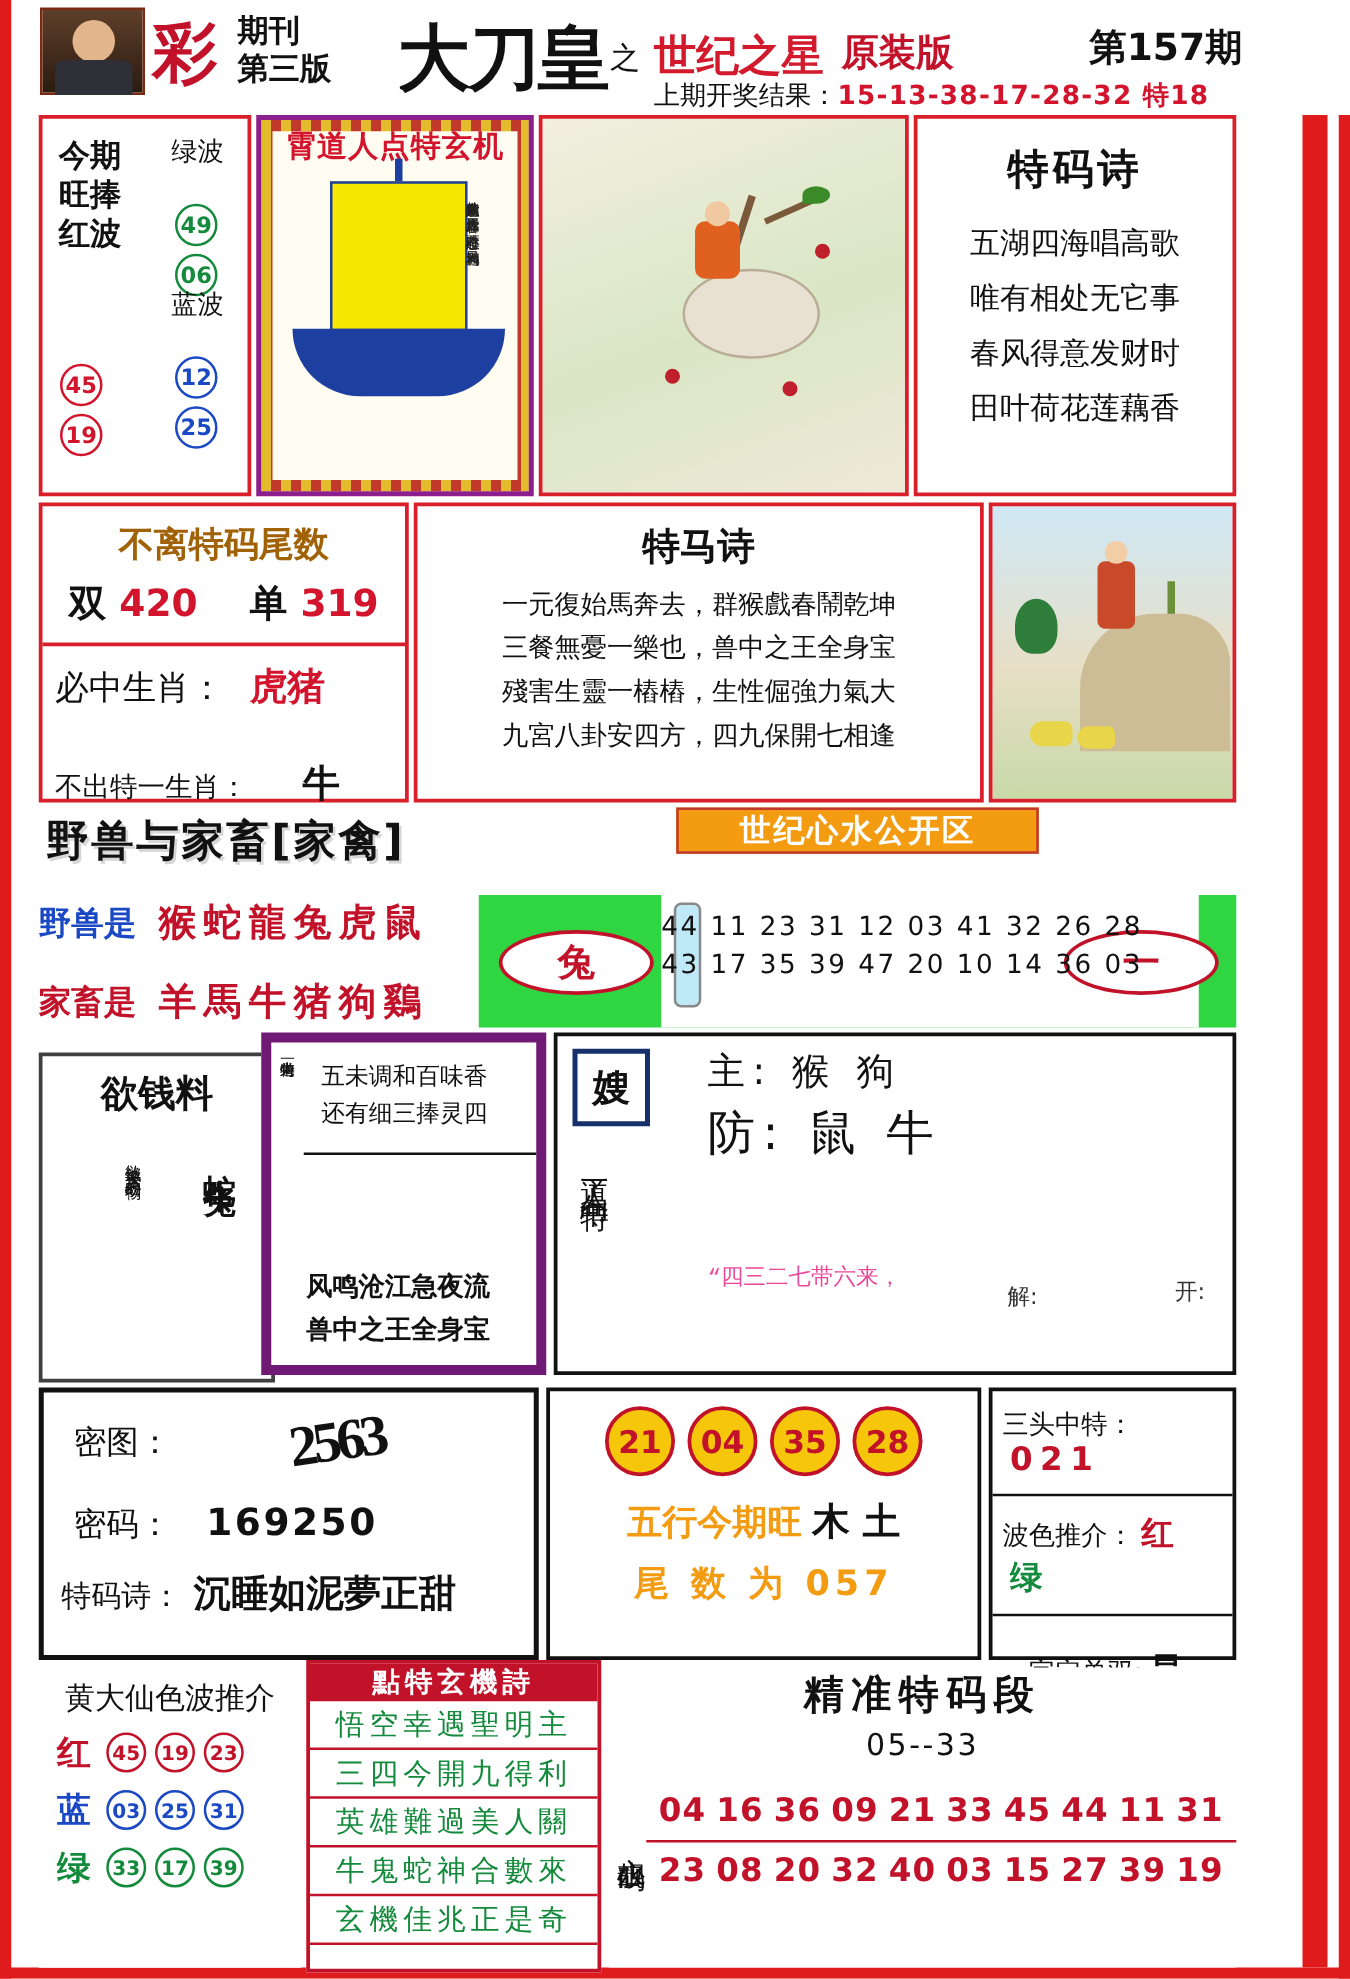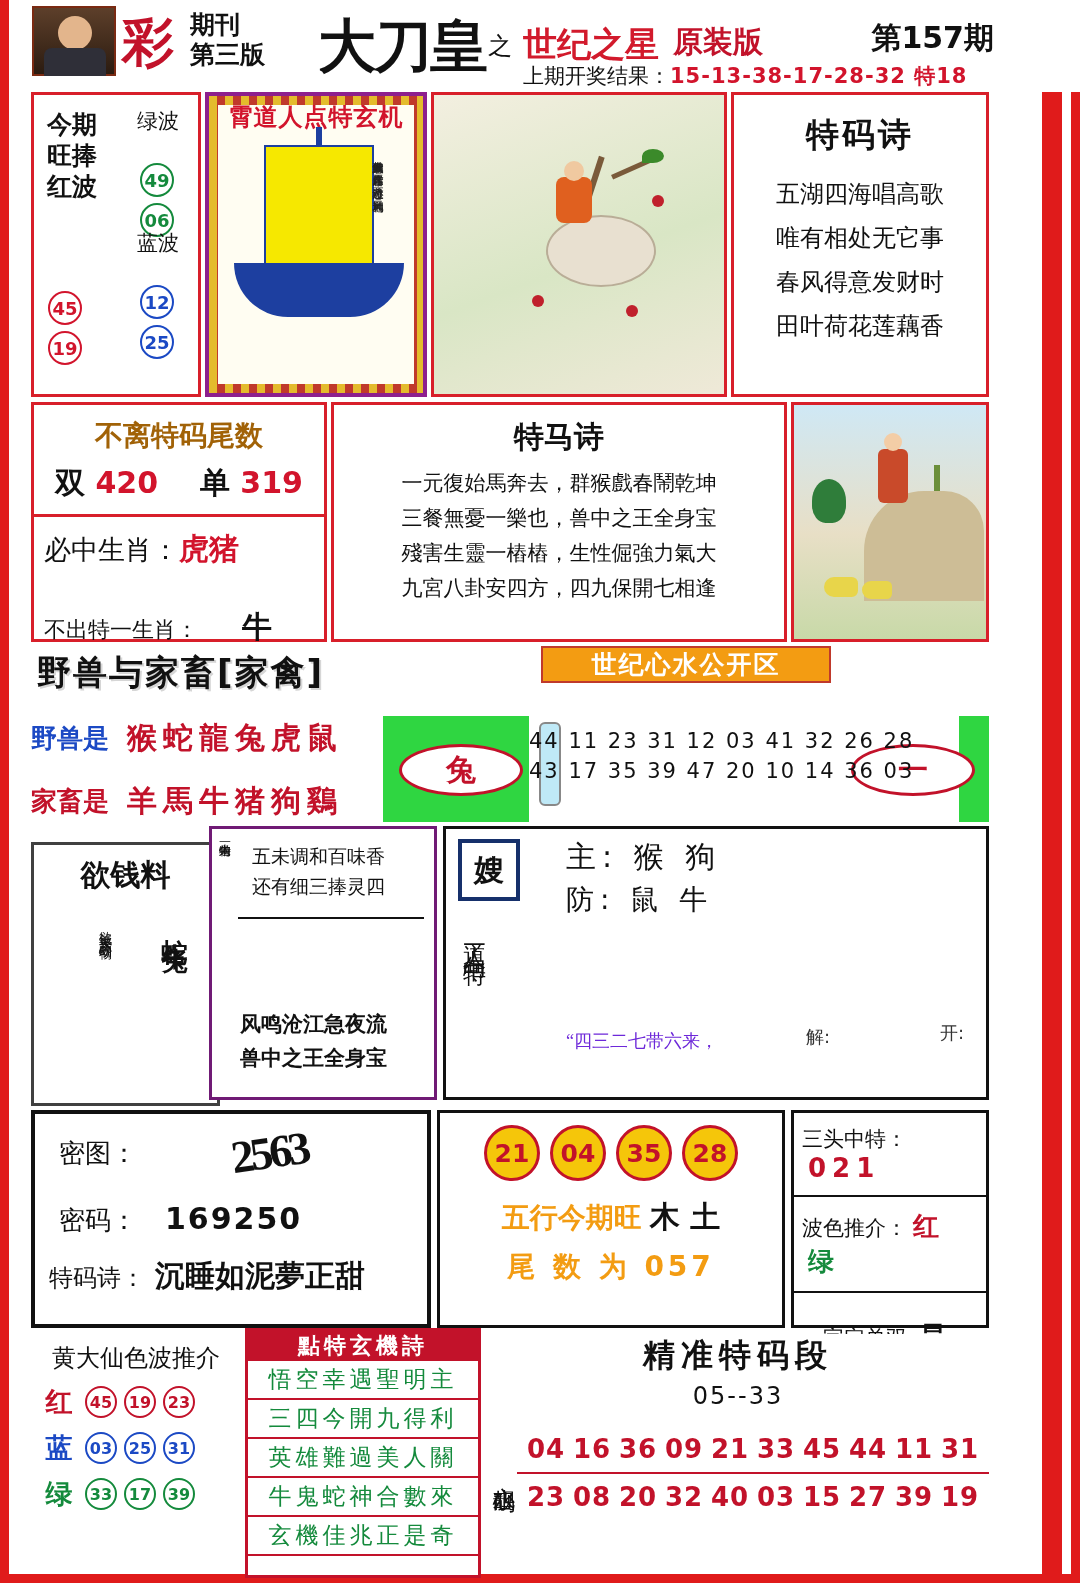--- a/index.html
+++ b/index.html
@@ -110,21 +110,21 @@
   
   .rstrip { position:absolute; right:9px; top:92px; width:20px; height:1482px; background:#e01b1b; }
 
   
   .boxE { left:22px; top:402px; width:296px; height:240px; border:3px solid #d81f2a; background:#fff; }
   .boxE .t1 { text-align:center; font-size:28px; font-weight:bold; color:#a16207; margin-top:12px; }
   .boxE .l2 { text-align:center; font-size:30px; color:#d2142c; margin-top:8px; font-weight:bold; }
   .boxE .l2 .k { color:#111; }
   .boxE .hr { height:3px; background:#d81f2a; margin:10px 0 0 0; }
   .boxE .l3 { font-size:27px; color:#111; margin-top:12px; padding-left:10px; }
-  .boxE .l3 b { color:#d2142c; font-size:30px; }
+  .boxE .l3 b { color:#d2142c; font-size:30px;margin-left:21px; }
   .boxE .l4 { font-size:22px; color:#111; margin-top:37px; padding-left:10px; }
   .boxE .l4 .n { font-size:30px; font-weight:bold; color:#111; margin-left:44px; }
 
   .boxF { left:322px; top:402px; width:456px; height:240px; border:3px solid #d81f2a; background:#fff; }
   .boxF .ftitle { text-align:center; font-size:30px; font-weight:bold; color:#111; margin-top:12px; }
   .boxF .lines { margin-top:8px; font-size:21px; line-height:35px; color:#111; text-align:center; }
 
   .boxG { left:782px; top:402px; width:198px; height:240px; border:3px solid #d81f2a;
     background:linear-gradient(#cfe8f5,#e8dfc6 55%,#c8d9a8); overflow:hidden; }
   .boxG .mount { position:absolute; left:70px; top:86px; width:120px; height:110px; background:#cdbd96; border-radius:60px 40px 0 0; }
@@ -159,35 +159,35 @@
   .greenbar .therm { position:absolute; left:10px; top:6px; width:22px; height:84px; background:#bfe9f7; border:2px solid #888; border-radius:6px;}
 
   
   .boxI { left:22px; top:842px; width:189px; height:264px; border:3px solid #404040; background:#fff; }
   .boxI .yq { font-size:30px; font-weight:bold; color:#111; text-align:center; margin-top:10px; }
   .boxI .vert { position:absolute; right:24px; top:74px; writing-mode:vertical-rl; text-orientation:upright;
      font-size:26px; font-weight:bold; color:#111; letter-spacing:4px;}
   .boxI .vert2 { position:absolute; left:62px; top:76px; writing-mode:vertical-rl; text-orientation:upright;
      font-size:13px; color:#111; letter-spacing:2px;}
 
-  .boxJ { left:200px; top:826px; width:228px; height:274px; border:3px solid #701a75; background:#fff; }
+  .boxJ { left:200px; top:826px; width:228px; height:274px; border:8px solid #701a75; background:#fff; }
   .boxJ .vlab { position:absolute; left:6px; top:6px; writing-mode:vertical-rl; text-orientation:upright;
      font-size:12px; color:#111; line-height:14px; }
   .boxJ .r1 { position:absolute; left:40px; top:12px; font-size:19px; color:#111; line-height:30px; }
   .boxJ .hr { position:absolute; left:26px; top:88px; width:186px; height:2px; background:#111; }
   .boxJ .r2 { position:absolute; left:28px; top:178px; font-size:21px; color:#111; line-height:34px;font-weight:bold; }
 
   .boxK { left:434px; top:826px; width:546px; height:274px; border:3px solid #111; background:#fff; }
   .boxK .frame { position:absolute; left:12px; top:10px; width:62px; height:62px; border:4px solid #16306b;
     display:flex; align-items:center; justify-content:center; font-size:30px; font-weight:bold; color:#111; }
   .boxK .zhu { position:absolute; left:120px; top:8px; font-size:30px; color:#111; letter-spacing:6px;}
-  .boxK .fang { position:absolute; left:120px; top:52px; font-size:28px; color:#111; letter-spacing:6px;}
+  .boxK .fang { position:absolute; left:120px; top:52px; font-size:38px; color:#111; letter-spacing:6px;}
   .boxK .vmid { position:absolute; left:14px; top:96px; writing-mode:vertical-rl; text-orientation:upright;
     font-size:23px; color:#111; letter-spacing:4px; }
-  .boxK .hand { position:absolute; left:120px; top:200px; font-size:18px; color:#6d28d9; font-family:Liberation Serif, serif;}
+  .boxK .hand { position:absolute; left:120px; top:180px; font-size:18px; color:#ec4899; font-family:Liberation Mono, monospace;}
   .boxK .jie { position:absolute; left:360px; top:196px; font-size:18px; color:#333; }
   .boxK .kai { position:absolute; right:22px; top:192px; font-size:18px; color:#333; }
 
   
   .boxL { left:22px; top:1110px; width:400px; height:218px; border:4px solid #111; background:#fff; }
   .boxL .r1 { font-size:26px; color:#111; margin:22px 0 0 24px; }
   .boxL .sig { position:absolute; left:196px; top:12px; font-size:46px; color:#111; font-family:"Liberation Serif", serif;
     transform:rotate(-8deg); font-weight:bold; letter-spacing:-4px;}
   .boxL .r2 { font-size:26px; color:#111; margin:30px 0 0 24px; }
   .boxL .r2 b { font-size:30px; margin-left:28px; letter-spacing:2px;}

